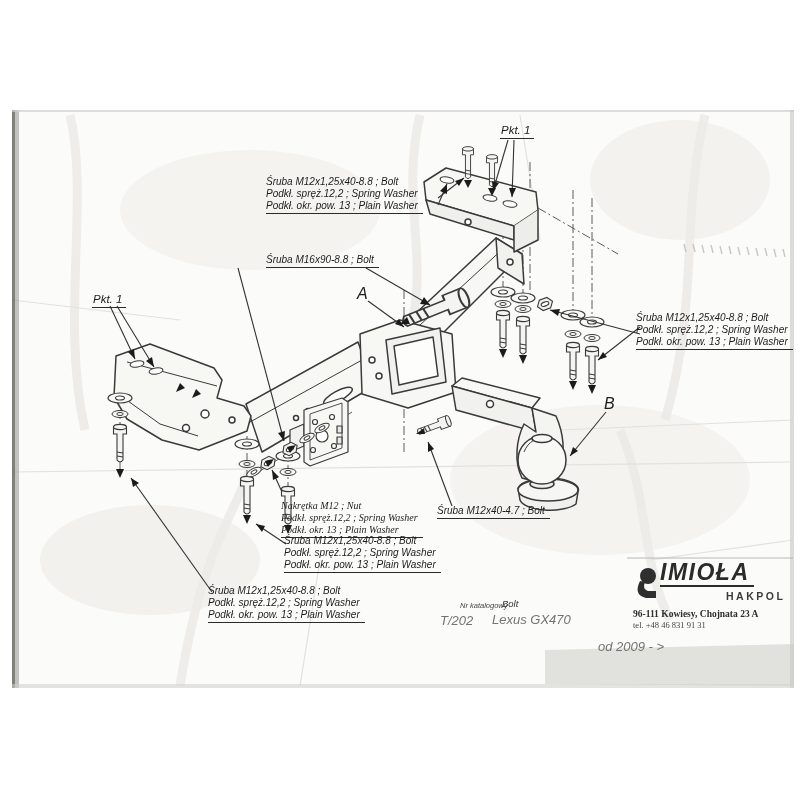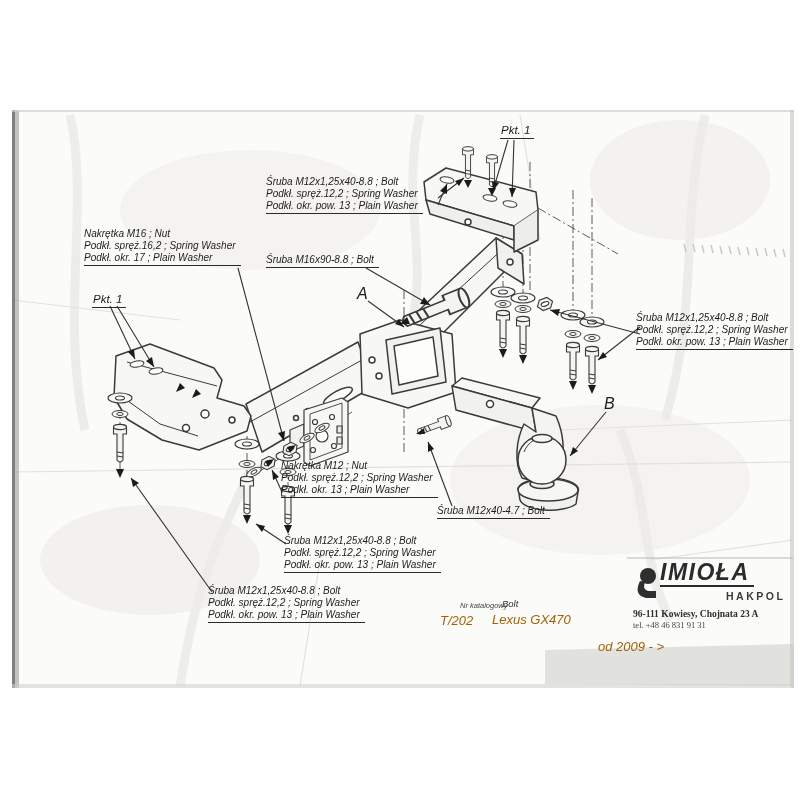--- a/index.html
+++ b/index.html
@@ -8,21 +8,21 @@
   #stage svg{position:absolute;left:0;top:0;}
   .lbl{position:absolute;font:italic 10px/1.2 "Liberation Sans",sans-serif;color:#1c1c1c;
        white-space:nowrap;border-bottom:1.2px solid #2a2a2a;padding:0 5px 1px 0;z-index:5;}
   .lbl div{white-space:nowrap;}
   .pkt{position:absolute;font:italic 11.5px/1.1 "Liberation Sans",sans-serif;color:#1c1c1c;
        border-bottom:1.2px solid #2a2a2a;padding:0 4px 1px 1px;z-index:5;}
   .letter{position:absolute;font:italic 16px/1 "Liberation Sans",sans-serif;color:#1c1c1c;z-index:5;}
   .ft{position:absolute;color:#222;z-index:5;white-space:nowrap;}
   .ft-small{font:italic 7.5px/1 "Liberation Sans",sans-serif;color:#444;}
   .ft-head{font:italic 9.5px/1 "Liberation Sans",sans-serif;color:#333;}
-  .ft-val{font:italic 13px/1 "Liberation Sans",sans-serif;color:#a16207;}
+  .ft-val{font:italic 13px/1 "Liberation Sans",sans-serif;color:#737373;}
   .logo-name{position:absolute;left:660px;top:561px;font:italic 800 23px/1 "Liberation Sans",sans-serif;
        letter-spacing:1.5px;color:#2b2b2b;border-bottom:2px solid #2b2b2b;padding:0 4px 1px 0;z-index:5;}
   .logo-sub{position:absolute;left:716px;top:591px;font:700 10.5px/1 "Liberation Sans",sans-serif;
        letter-spacing:2.5px;color:#3a3a3a;z-index:5;margin-left:10px;}
   .addr1{position:absolute;left:633px;top:609px;font:700 9.5px/1.1 "Liberation Serif",serif;color:#2d2d2d;z-index:5;}
   .addr2{position:absolute;left:633px;top:621px;font:8.5px/1.1 "Liberation Serif",serif;color:#444;z-index:5;}
 </style>
 </head>
 <body>
 
@@ -301,40 +301,35 @@
 </svg>
 
   <div class="lbl" style="left:266px;top:176px;">
     <div>Śruba M12x1,25x40-8.8 ;  Bolt</div>
     <div>Podkł. spręż.12,2 ; Spring Washer</div>
     <div>Podkł. okr. pow. 13 ; Plain Washer</div>
   </div>
 
   <div class="pkt" style="left:500px;top:124px;">Pkt. 1</div>
 
-  <div class="lbl" style="left:84px;top:228px;">
-    <div>Nakrętka  M16 ; Nut</div>
-    <div>Podkł. spręż.16,2 ; Spring Washer</div>
-    <div>Podkł. okr. 17 ; Plain Washer</div>
-  </div>
 
   <div class="lbl" style="left:266px;top:254px;">Śruba M16x90-8.8 ;  Bolt</div>
 
   <div class="pkt" style="left:92px;top:293px;">Pkt. 1</div>
 
   <div class="lbl" style="left:636px;top:312px;">
     <div>Śruba M12x1,25x40-8.8 ;  Bolt</div>
     <div>Podkł. spręż.12,2 ; Spring Washer</div>
     <div>Podkł. okr. pow. 13 ; Plain Washer</div>
   </div>
 
   <div class="letter" style="left:357px;top:286px;">A</div>
   <div class="letter" style="left:604px;top:396px;">B</div>
 
-  <div class="lbl" style="left:281px;top:460px;">
+  <div class="lbl" style="left:281px;top:500px;font-family:Liberation Serif, serif;">
     <div>Nakrętka  M12 ; Nut</div>
     <div>Podkł. spręż.12,2 ; Spring Washer</div>
     <div>Podkł. okr. 13 ; Plain Washer</div>
   </div>
 
   <div class="lbl" style="left:437px;top:505px;">Śruba M12x40-4.7 ;  Bolt</div>
 
   <div class="lbl" style="left:284px;top:535px;">
     <div>Śruba M12x1,25x40-8.8 ;  Bolt</div>
     <div>Podkł. spręż.12,2 ; Spring Washer</div>

